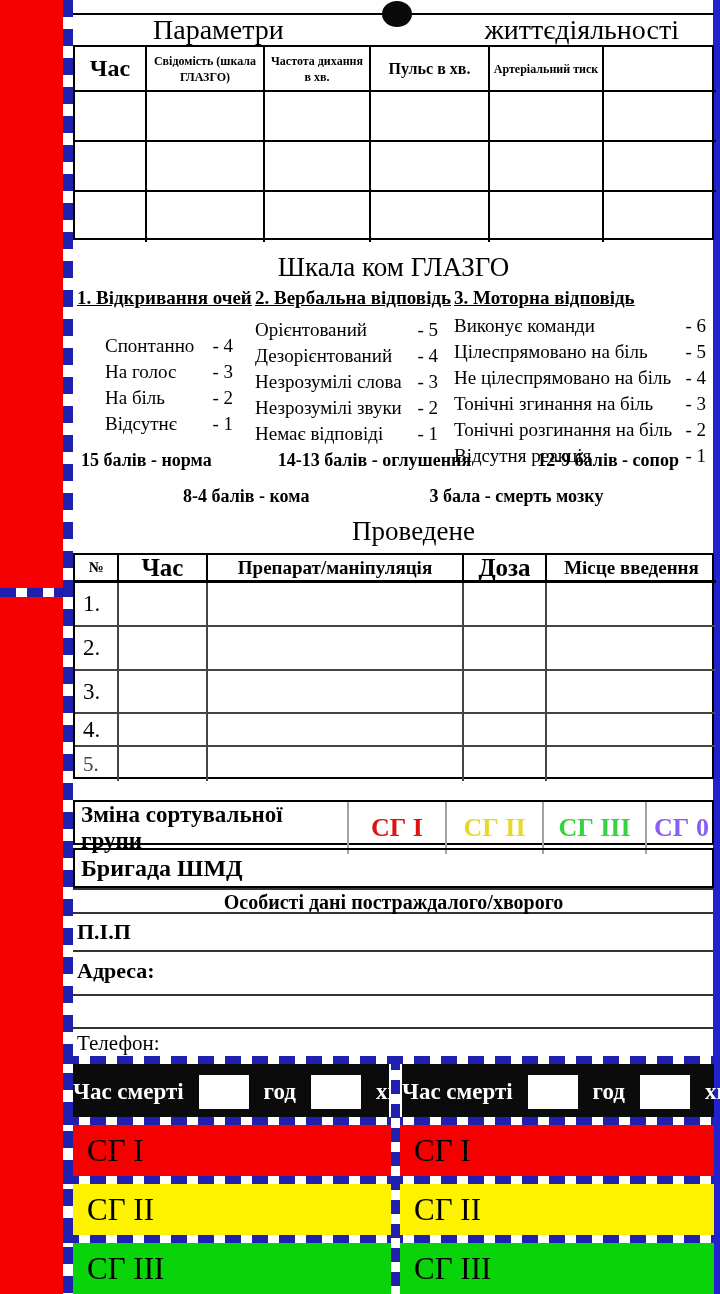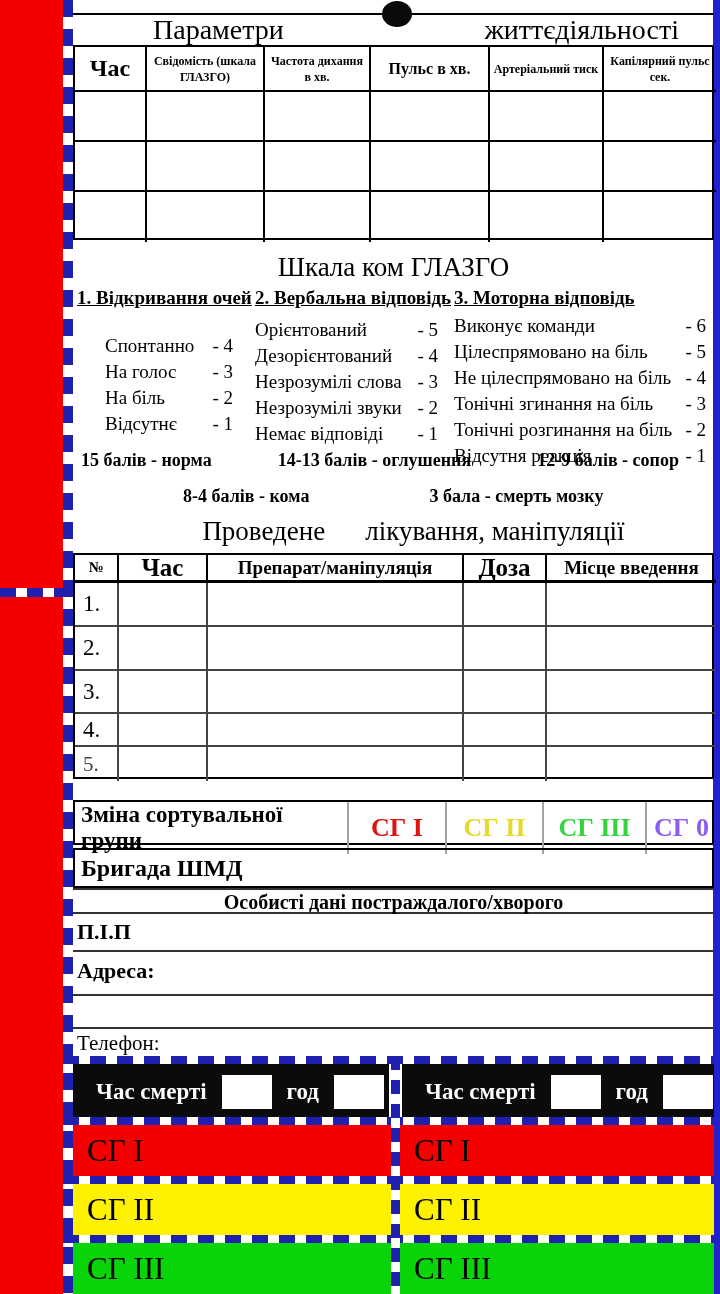--- a/index.html
+++ b/index.html
@@ -97,21 +97,21 @@
   .p-addr{top:952px;height:44px;line-height:38px;}
   .p-empty{top:992px;height:37px;}
   .p-phone{top:1029px;height:29px;border-bottom:none;font-weight:normal;font-size:21px;line-height:29px;}
 
   
   .dash-h{position:absolute;left:-10px;width:651px;height:8px;background:
       repeating-linear-gradient(90deg,#2020b0 0 16px,#ffffff 16px 27px);}
   .dash-v{position:absolute;left:318px;top:1056px;width:9px;height:238px;background:
       repeating-linear-gradient(180deg,#2020b0 0 14px,#ffffff 14px 24px);}
   .death-box{position:absolute;top:1064px;height:56px;background:#0b0b0b;display:flex;
-      align-items:center;gap:15px;padding-left:23px;box-sizing:border-box;}
+      align-items:center;gap:15px;padding-left:0;box-sizing:border-box;}
   .death-left{left:0;width:316px;}
   .death-right{left:329px;width:312px;}
   .dt-text{color:#fff;font-size:23px;font-weight:bold;white-space:nowrap;}
   .dt-input{width:50px;height:34px;background:#fff;flex:0 0 auto;}
 
   
   .strip{position:absolute;height:51px;display:flex;align-items:center;padding-left:14px;
       box-sizing:border-box;font-size:31px;}
   .strip-left{left:0;width:318px;}
   .strip-right{left:327px;width:314px;}
@@ -138,21 +138,20 @@
       <span>Параметри</span>
       <span>життєдіяльності</span>
     </div>
 
     <div class="vitals">
       <div class="vh-time">Час</div>
       <div class="vh-sm">Свідомість (шкала ГЛАЗГО)</div>
       <div class="vh-sm">Частота дихання в хв.</div>
       <div class="vh-md">Пульс в хв.</div>
       <div class="vh-sm">Артеріальний тиск</div>
-      <div class="vh-sm">Капілярний пульс сек.</div>
       <div></div>
         <div></div>
         <div></div>
         <div></div>
         <div></div>
         <div></div>
       <div></div>
         <div></div>
         <div></div>
         <div></div>
@@ -251,21 +250,20 @@
       <span>14-13 балів - оглушення</span>
       <span>12-9 балів - сопор</span>
     </div>
     <div class="g-notes2">
       <span>8-4 балів - кома</span>
       <span>3 бала - смерть мозку</span>
     </div>
 
     <div class="treat-title">
       <span>Проведене</span>
-      <span>лікування, маніпуляції</span>
     </div>
 
     <div class="treat">
       <div class="th-num">№</div>
       <div class="th-big">Час</div>
       <div class="th-md">Препарат/маніпуляція</div>
       <div class="th-big">Доза</div>
       <div class="th-md">Місце введення</div>
 
       <div class="t-rownum">1.</div>

